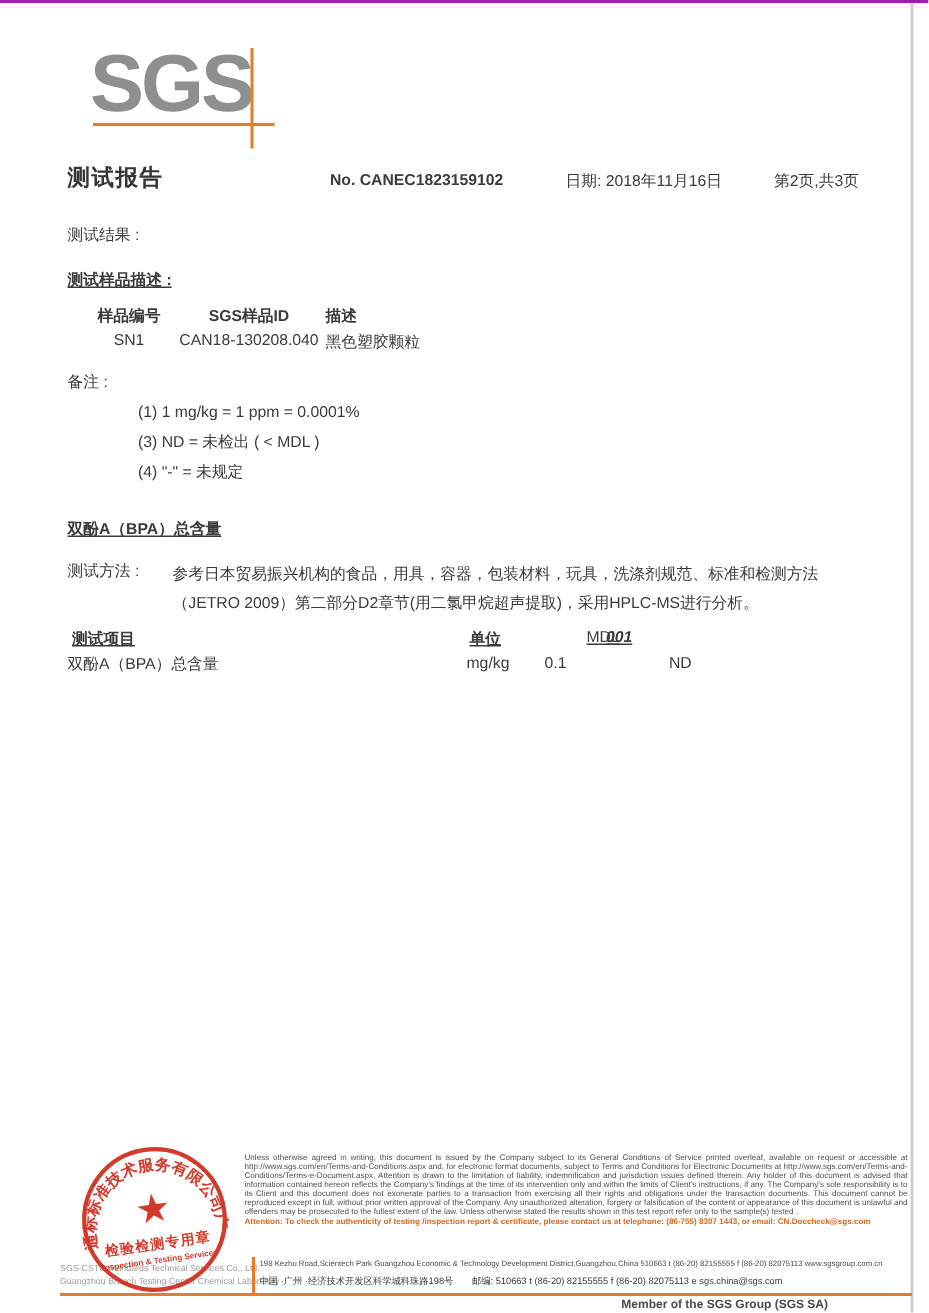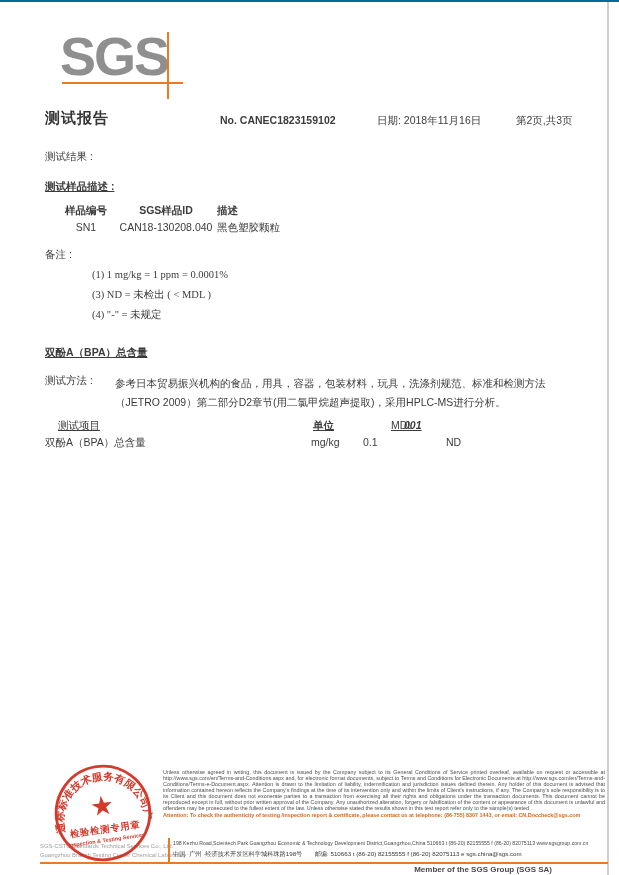--- a/index.html
+++ b/index.html
@@ -7,21 +7,21 @@
   body {
     width: 619px; height: 875px;
     font-family: "Liberation Sans", "DejaVu Sans", sans-serif;
     color: #3b3b3b;
     position: relative;
     overflow: hidden;
   }
   .page {
     position: absolute; inset: 0;
     background: #ffffff;
-    border-top: 2px solid #0369a1;
+    border-top: 2px solid #a21caf;
   }
   .abs { position: absolute; }
 
   
   .scan-edge-right { left: 607px; top: 0; width: 2px; height: 875px; background: #cfcfcf; }
 
   
   .logo-text {
     left: 60px; top: 26px;
     font-size: 54px; font-weight: 700; letter-spacing: -2px;
@@ -44,28 +44,28 @@
 
   .st-h1 { left: 46px;  top: 202px; width: 80px;  text-align: center; font-weight: 700; }
   .st-h2 { left: 115px; top: 202px; width: 102px; text-align: center; font-weight: 700; }
   .st-h3 { left: 217px; top: 202px; font-weight: 700; }
   .st-c1 { left: 46px;  top: 219px; width: 80px;  text-align: center; }
   .st-c2 { left: 115px; top: 219px; width: 102px; text-align: center; }
   .st-c3 { left: 217px; top: 219px; }
 
   .remarks-label { left: 45px; top: 246px; }
   .remarks { left: 92px; top: 263px; }
-  .remarks div { font-size: 10.5px; line-height: 20px; font-family: Liberation Serif, serif; }
+  .remarks div { font-size: 10.5px; line-height: 20px; }
 
   .bpa-heading { left: 45px; top: 344px; font-size: 10.5px; font-weight: 700; text-decoration: underline; }
 
   .method-label { left: 45px; top: 372px; }
   .method-text  { left: 115px; top: 372px; width: 458px; font-size: 10.5px; line-height: 19px; }
 
-  .rt-h1 { left: 58px;  top: 417px; font-weight: 400; text-decoration: underline; }
+  .rt-h1 { left: 48px;  top: 417px; font-weight: 700; text-decoration: underline; }
   .rt-h2 { left: 313px; top: 417px; font-weight: 700; text-decoration: underline; }
   .rt-h3 { left: 348px; top: 417px; font-weight: 400; text-decoration: underline; margin-left: 43px; }
   .rt-h4 { left: 404px; top: 417px; font-weight: 700; font-style: italic; text-decoration: underline; }
   .rt-c1 { left: 45px;  top: 434px; }
   .rt-c2 { left: 311px; top: 434px; }
   .rt-c3 { left: 363px; top: 434px; }
   .rt-c4 { left: 402px; top: 434px; margin-left: 44px; }
 
   
   .legal-block { left: 163px; top: 767px; width: 442px; }

